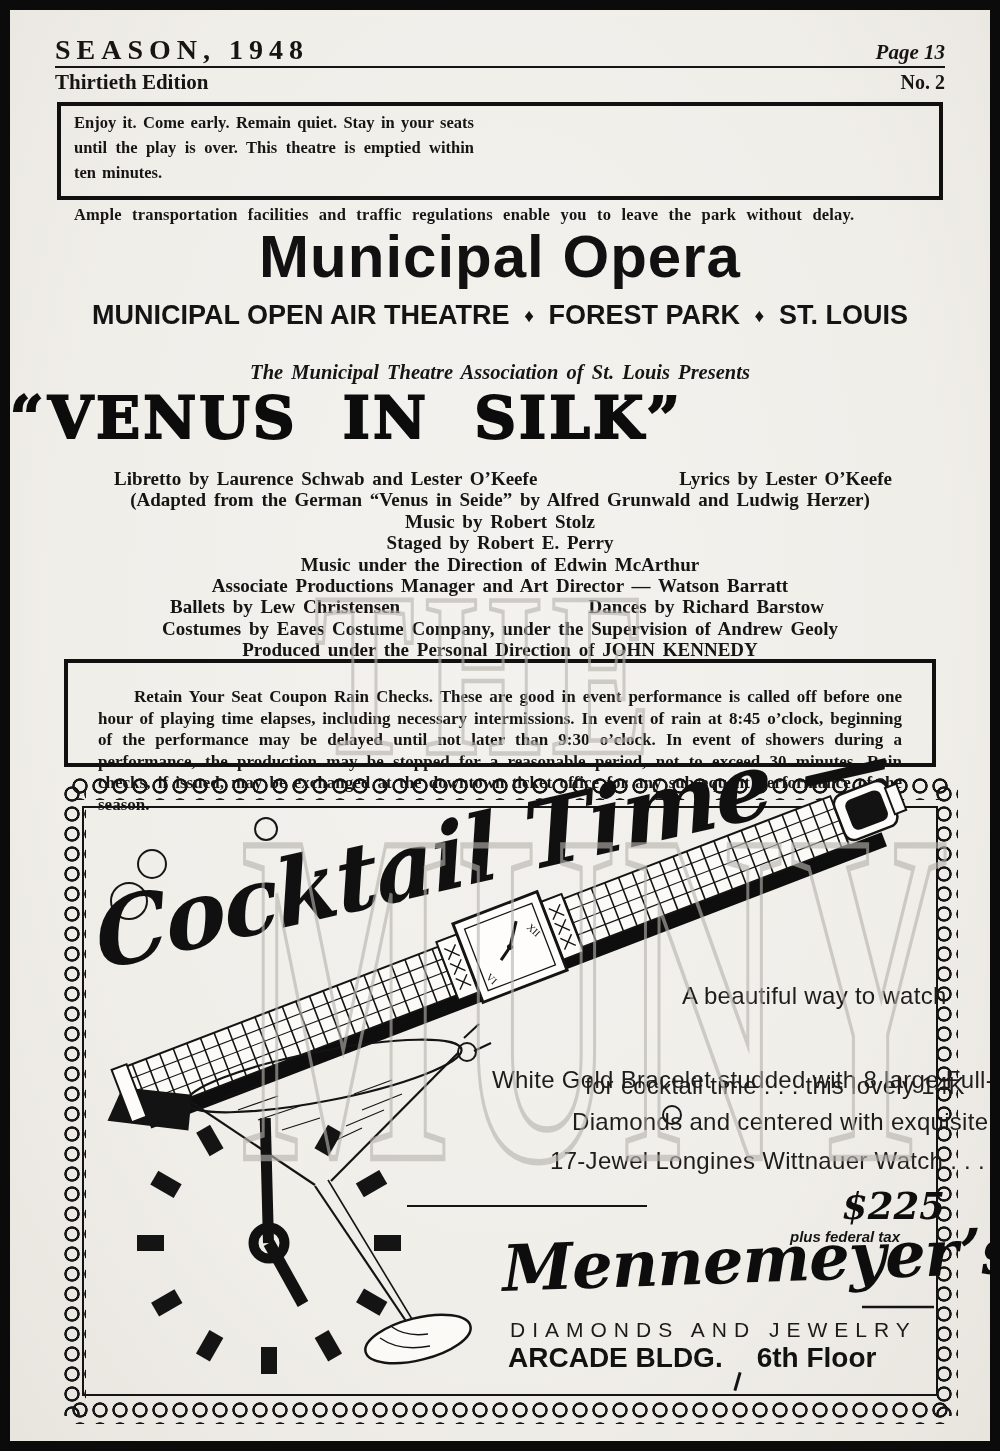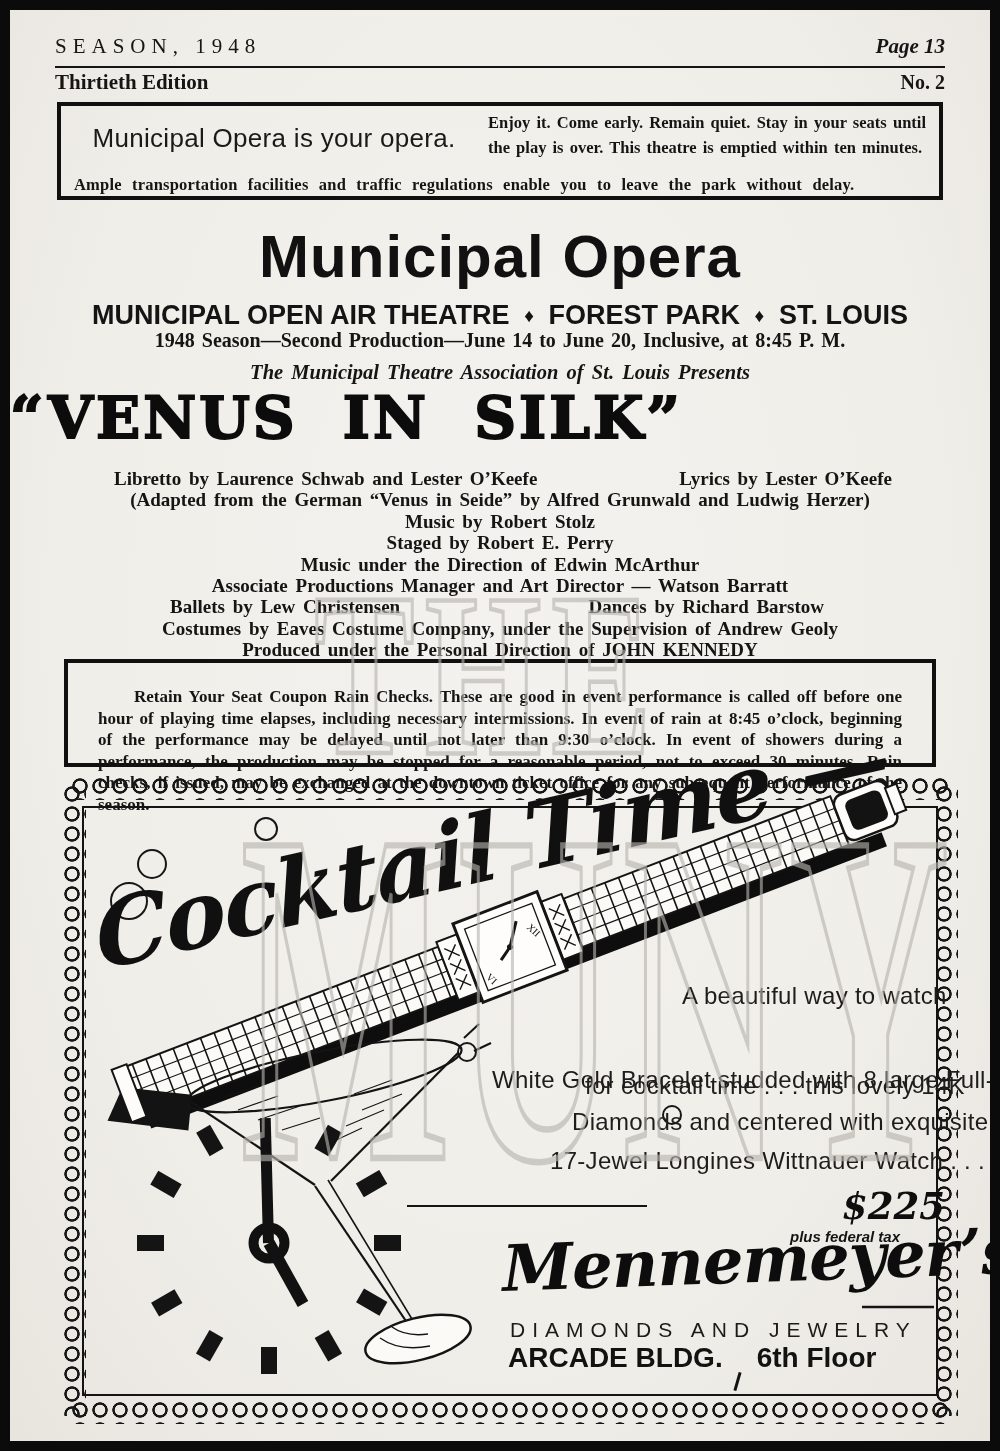--- a/index.html
+++ b/index.html
@@ -5,33 +5,33 @@
   html,body{margin:0;padding:0;background:#222;}
   .page{
     position:relative; width:1000px; height:1451px; margin:0 auto;
     background:radial-gradient(ellipse at 50% 42%, #f4f2ee 0%, #f0eee9 62%, #e8e5df 100%);
     border:10px solid #0b0b0b; box-sizing:border-box; overflow:hidden;
     font-family:"Liberation Serif", serif; color:#161514;
   }
   .abs{position:absolute;}
   
   .hdr-row{left:45px; right:45px; display:flex; justify-content:space-between; align-items:baseline;}
-  .hdr-season{font-weight:normal; font-size:21px; letter-spacing:6px;}
+  .hdr-season{font-weight:bold; font-size:28px; letter-spacing:6px;}
   .hdr-page{font-weight:bold; font-style:italic; font-size:21px;}
   .hdr-edition{font-weight:bold; font-size:21px;}
   .hdr-number{font-weight:bold; font-size:20px;}
   .rule1{left:45px; right:45px; top:56px; height:2px; background:#151515;}
   
   .notice{left:47px; right:47px; top:92px; height:98px; border:4px solid #101010; box-sizing:border-box;
           padding:5px 13px 0 13px;}
   .notice-grid{display:grid; grid-template-columns:400px 1fr; column-gap:14px;}
   .notice-headline{font-family:"Liberation Sans", sans-serif; font-size:26px; letter-spacing:.3px;
           color:#1b1a19; text-align:center; align-self:center; padding-top:6px;}
   .notice-etiquette{font-weight:bold; font-size:16.5px; line-height:1.5; text-align:justify; word-spacing:2px;}
-  .notice-transport{font-weight:bold; font-size:16.5px; margin-top:14px; word-spacing:6px; letter-spacing:.2px;}
+  .notice-transport{font-weight:bold; font-size:16.5px; margin-top:20px; word-spacing:6px; letter-spacing:.2px;}
   
   .mast-title{left:0; right:0; top:212px; text-align:center; font-family:"Liberation Sans", sans-serif;
           font-weight:bold; font-size:60px; letter-spacing:1px; color:#111;}
   .venues{left:82px; right:82px; top:290px; display:flex; justify-content:space-between; align-items:center;
           font-family:"Liberation Sans", sans-serif; font-weight:bold; font-size:27px; color:#141414;}
   .venue-diamond{font-size:19px;}
   .season-line{left:0; right:0; top:319px; text-align:center; font-weight:bold; font-size:20px; word-spacing:2px;}
   .presents-line{left:0; right:0; top:351px; text-align:center; font-weight:bold; font-style:italic;
           font-size:20.5px; word-spacing:3px;}
   .show-title{left:0; right:0; top:374px; text-align:left; font-family:"DejaVu Serif", serif; font-weight:bold;
@@ -96,35 +96,33 @@
     <span class="hdr-page">Page 13</span>
   </div>
   <div class="abs rule1"></div>
   <div class="abs hdr-row" style="top:60px;">
     <span class="hdr-edition">Thirtieth Edition</span>
     <span class="hdr-number">No. 2</span>
   </div>
 
   <div class="abs notice">
     <div class="notice-grid">
-      <div class="notice-headline">Municipal Opera is your opera.</div>
       <div class="notice-etiquette">Enjoy it.  Come early.  Remain quiet.  Stay in your seats until the play is over.  This theatre is emptied within ten minutes.</div>
     </div>
     <div class="notice-transport">Ample transportation facilities and traffic regulations enable you to leave the park without delay.</div>
   </div>
 
   <div class="abs mast-title">Municipal Opera</div>
   <div class="abs venues">
     <span>MUNICIPAL OPEN AIR THEATRE</span>
     <span class="venue-diamond">♦</span>
     <span>FOREST PARK</span>
     <span class="venue-diamond">♦</span>
     <span>ST. LOUIS</span>
   </div>
-  <div class="abs season-line">1948 Season—Second Production—June 14 to June 20, Inclusive, at 8:45 P. M.</div>
   <div class="abs presents-line">The Municipal Theatre Association of St. Louis Presents</div>
   <div class="abs show-title">“VENUS IN SILK”</div>
 
   <div class="abs credits">
     <div class="c-row r1">
       <span>Libretto by Laurence Schwab and Lester O’Keefe</span>
       <span>Lyrics by Lester O’Keefe</span>
     </div>
     <div>(Adapted from the German “Venus in Seide” by Alfred Grunwald and Ludwig Herzer)</div>
     <div>Music by Robert Stolz</div>

